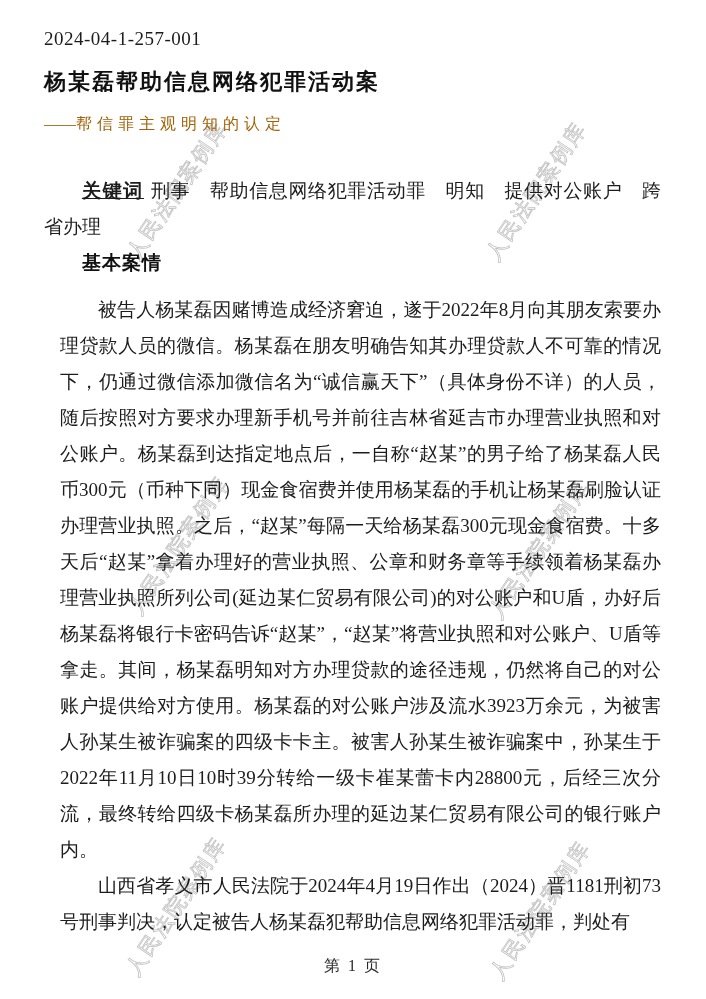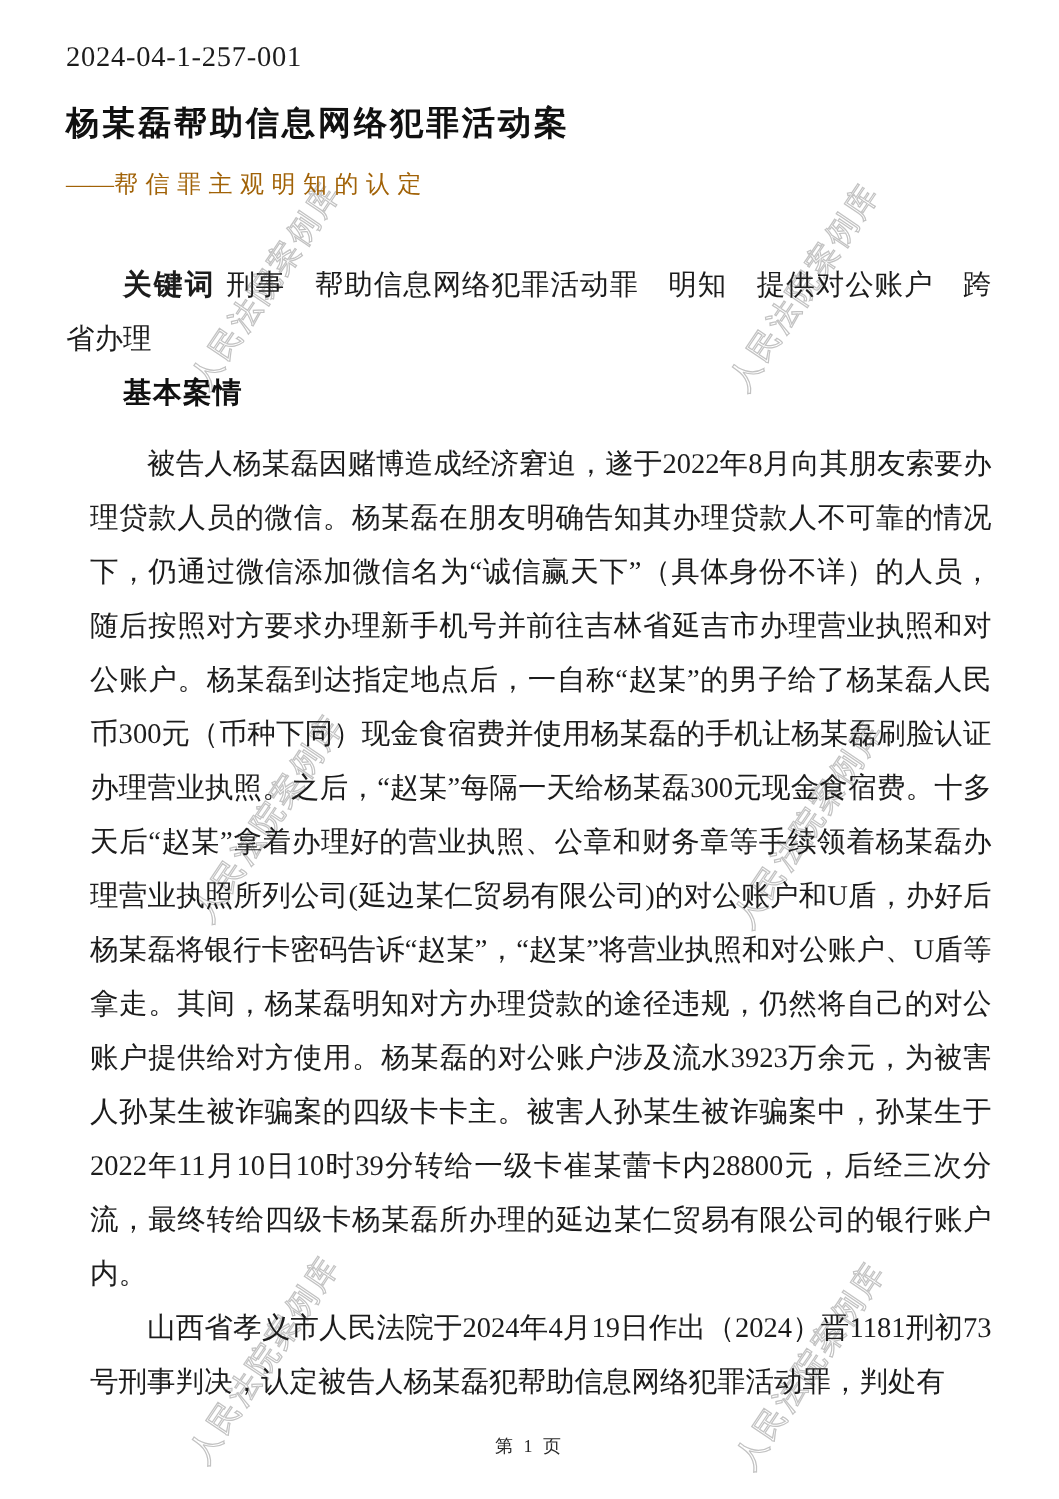--- a/index.html
+++ b/index.html
@@ -74,20 +74,21 @@
     font-size: 19px;
     line-height: 36px;
     text-indent: 2em;
     text-align: justify;
   }
   .kw-label {
     font-family: "Liberation Sans", "DejaVu Sans", sans-serif;
     font-weight: 700;
     letter-spacing: 1px;
     margin-right: 7px;
+    text-decoration: underline;
   }
 
   .section-heading {
     margin: 5px 0 16px 0;
     font-size: 19px;
     line-height: 26px;
     font-weight: 700;
     text-indent: 2em;
     letter-spacing: 1px;
     font-family: "Liberation Sans", "DejaVu Sans", sans-serif;
@@ -102,21 +103,21 @@
     text-align: justify;
   }
   .body-para + .body-para { margin-top: 0; }
 
   .page-footer {
     position: absolute;
     left: 0;
     right: 0;
     top: 956px;
     text-align: center;
-    font-size: 12px;
+    font-size: 16px;
     letter-spacing: 2px;
     color: #2a2a2a;
   }
 </style>
 </head>
 <body>
 
 <div class="page">
 
   <div class="wm-layer">

